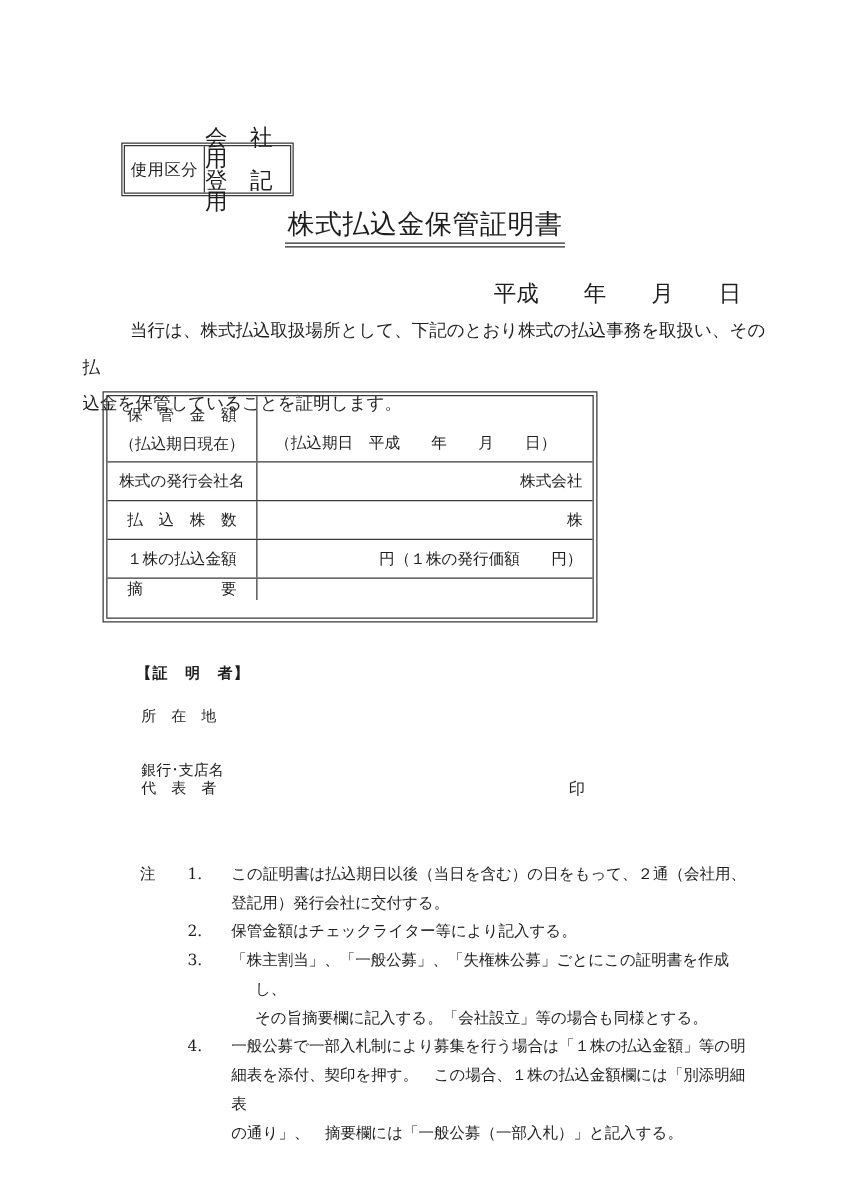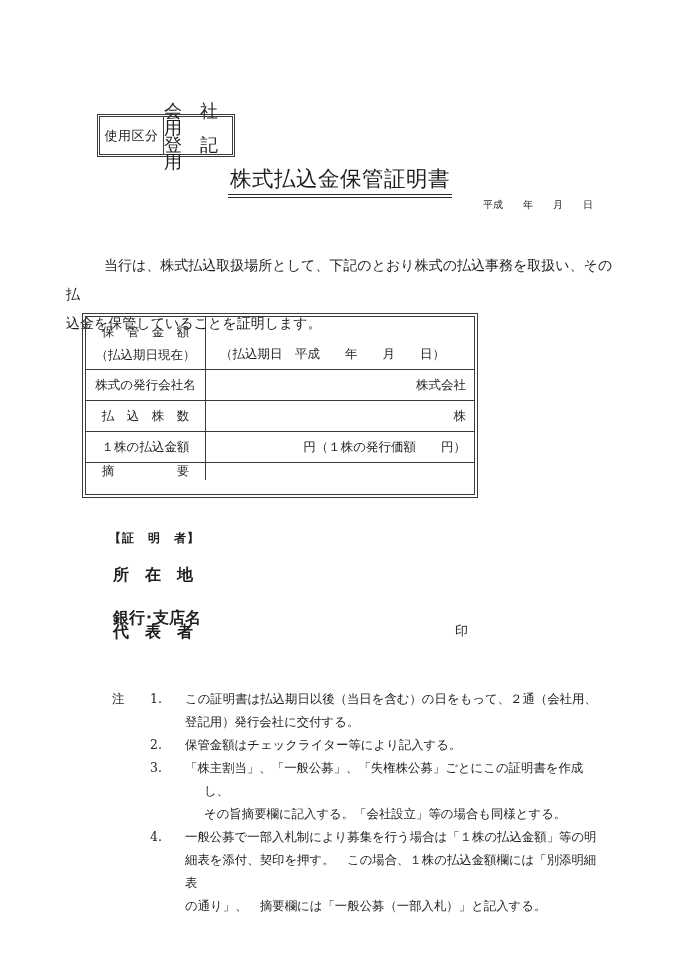--- a/index.html
+++ b/index.html
@@ -24,21 +24,21 @@
     font-size:18px; line-height:17px;
   }
 
   
   .title-wrap { position:absolute; left:0; top:164px; width:100%; text-align:center; }
   .doc-title {
     display:inline-block; font-size:21.5px; letter-spacing:0.5px;
     border-bottom:4px double #2b2b2b; padding:0 2px 1px 2px;
   }
 
-  .date-line { position:absolute; top:198px; right:87px; font-size:10px; }
+  .date-line { position:absolute; top:223px; right:87px; font-size:18px; }
 
   .intro {
     position:absolute; left:66px; top:251px; width:550px;
     font-size:14px; line-height:29px; text-indent:38px; white-space:pre-line;
   }
 
   
   .form-table {
     position:absolute; left:82px; top:313px; width:396px;
     border:4px double #3a3a3a; box-sizing:border-box;
@@ -58,21 +58,21 @@
   .r5 { height:31px; }
   .r1 .ft-label { line-height:23px; }
   .r1 .ft-value { align-items:flex-end; padding:0 0 6px 14px; }
   .val-right { justify-content:flex-end; padding-right:8px; }
 
   
   .cert-heading {
     position:absolute; left:109px; top:530px;
     font-size:12px; font-weight:bold; letter-spacing:1px;
   }
-  .cert-label { position:absolute; left:113px; font-size:16px;font-weight:bold; }
+  .cert-label { position:absolute; left:113px; font-size:12px; }
   .cert-address { top:565px; }
   .cert-bank { top:608px; }
   .cert-rep { top:622px; }
   .seal { position:absolute; left:455px; top:622px; font-size:13px; }
 
   
   .notes {
     position:absolute; left:112px; top:687px; width:486px;
     font-size:12.4px; line-height:23px; display:flex;
   }

